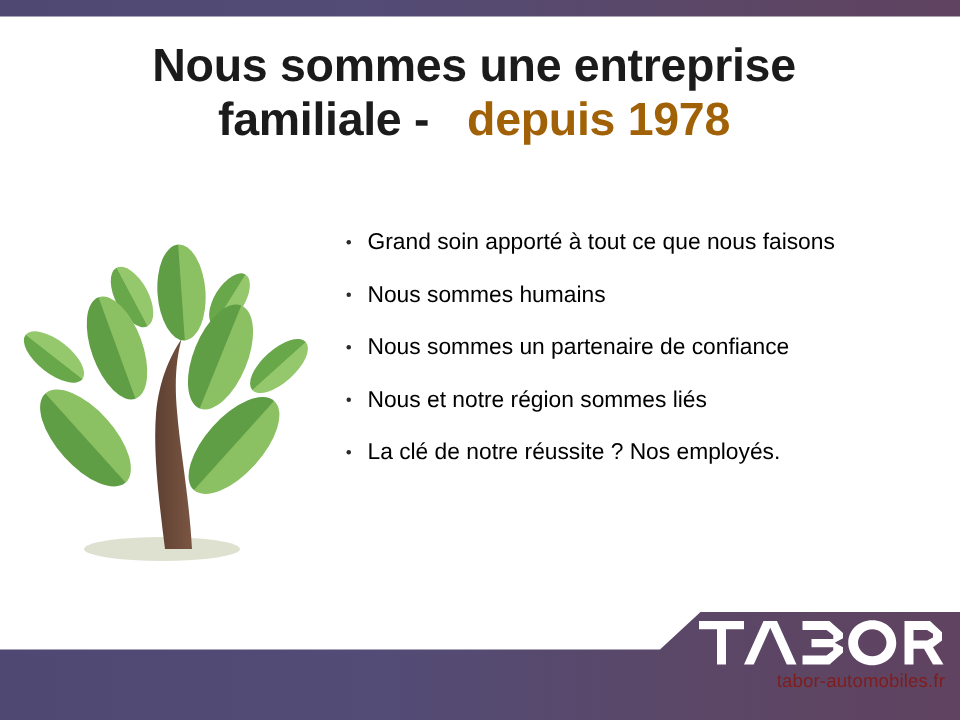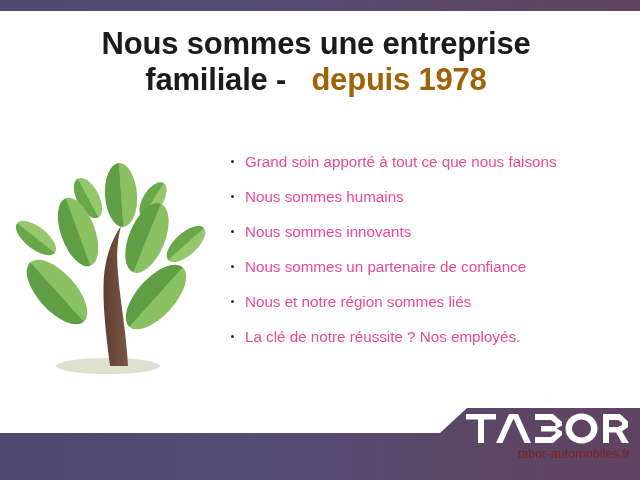--- a/index.html
+++ b/index.html
@@ -76,21 +76,21 @@
     margin: 0;
     padding: 0;
     list-style: none;
   }
   #bullets li {
     position: relative;
     padding-left: 17px;
     height: 35px;
     line-height: 24px;
     font-size: 15.2px;
-    color: #ec4899;
+    color: #000000;
     white-space: nowrap;
   }
   #bullets li::before {
     content: "";
     position: absolute;
     left: 3px;
     top: 10px;
     width: 3.2px;
     height: 3.2px;
     border-radius: 50%;
@@ -188,21 +188,20 @@
 
       <ellipse cx="148" cy="147" rx="19" ry="40" fill="url(#leafA)" transform="rotate(42 148 147)"></ellipse>
     </g>
 
     <path d="M 102 216 L 120 216 C 118 180 112 150 110 124 C 108 102 110 88 113 76 C 105 88 98 104 96 126 C 94 152 98 184 102 216 Z" fill="url(#trunkGrad)"></path>
   </svg>
 
   <ul id="bullets">
     <li><span>Grand soin apporté à tout ce que nous faisons</span></li>
     <li><span>Nous sommes humains</span></li>
-    <li><span>Nous sommes innovants</span></li>
     <li><span>Nous sommes un partenaire de confiance</span></li>
     <li><span>Nous et notre région sommes liés</span></li>
     <li><span>La clé de notre réussite ? Nos employés.</span></li>
   </ul>
 
   <div id="footer">
     <svg id="footer-shape" viewBox="0 0 640 76" preserveAspectRatio="none">
       <defs>
         <linearGradient id="footGrad" x1="0" y1="0" x2="1" y2="0">
           <stop offset="0%" stop-color="#4e4872"></stop>

